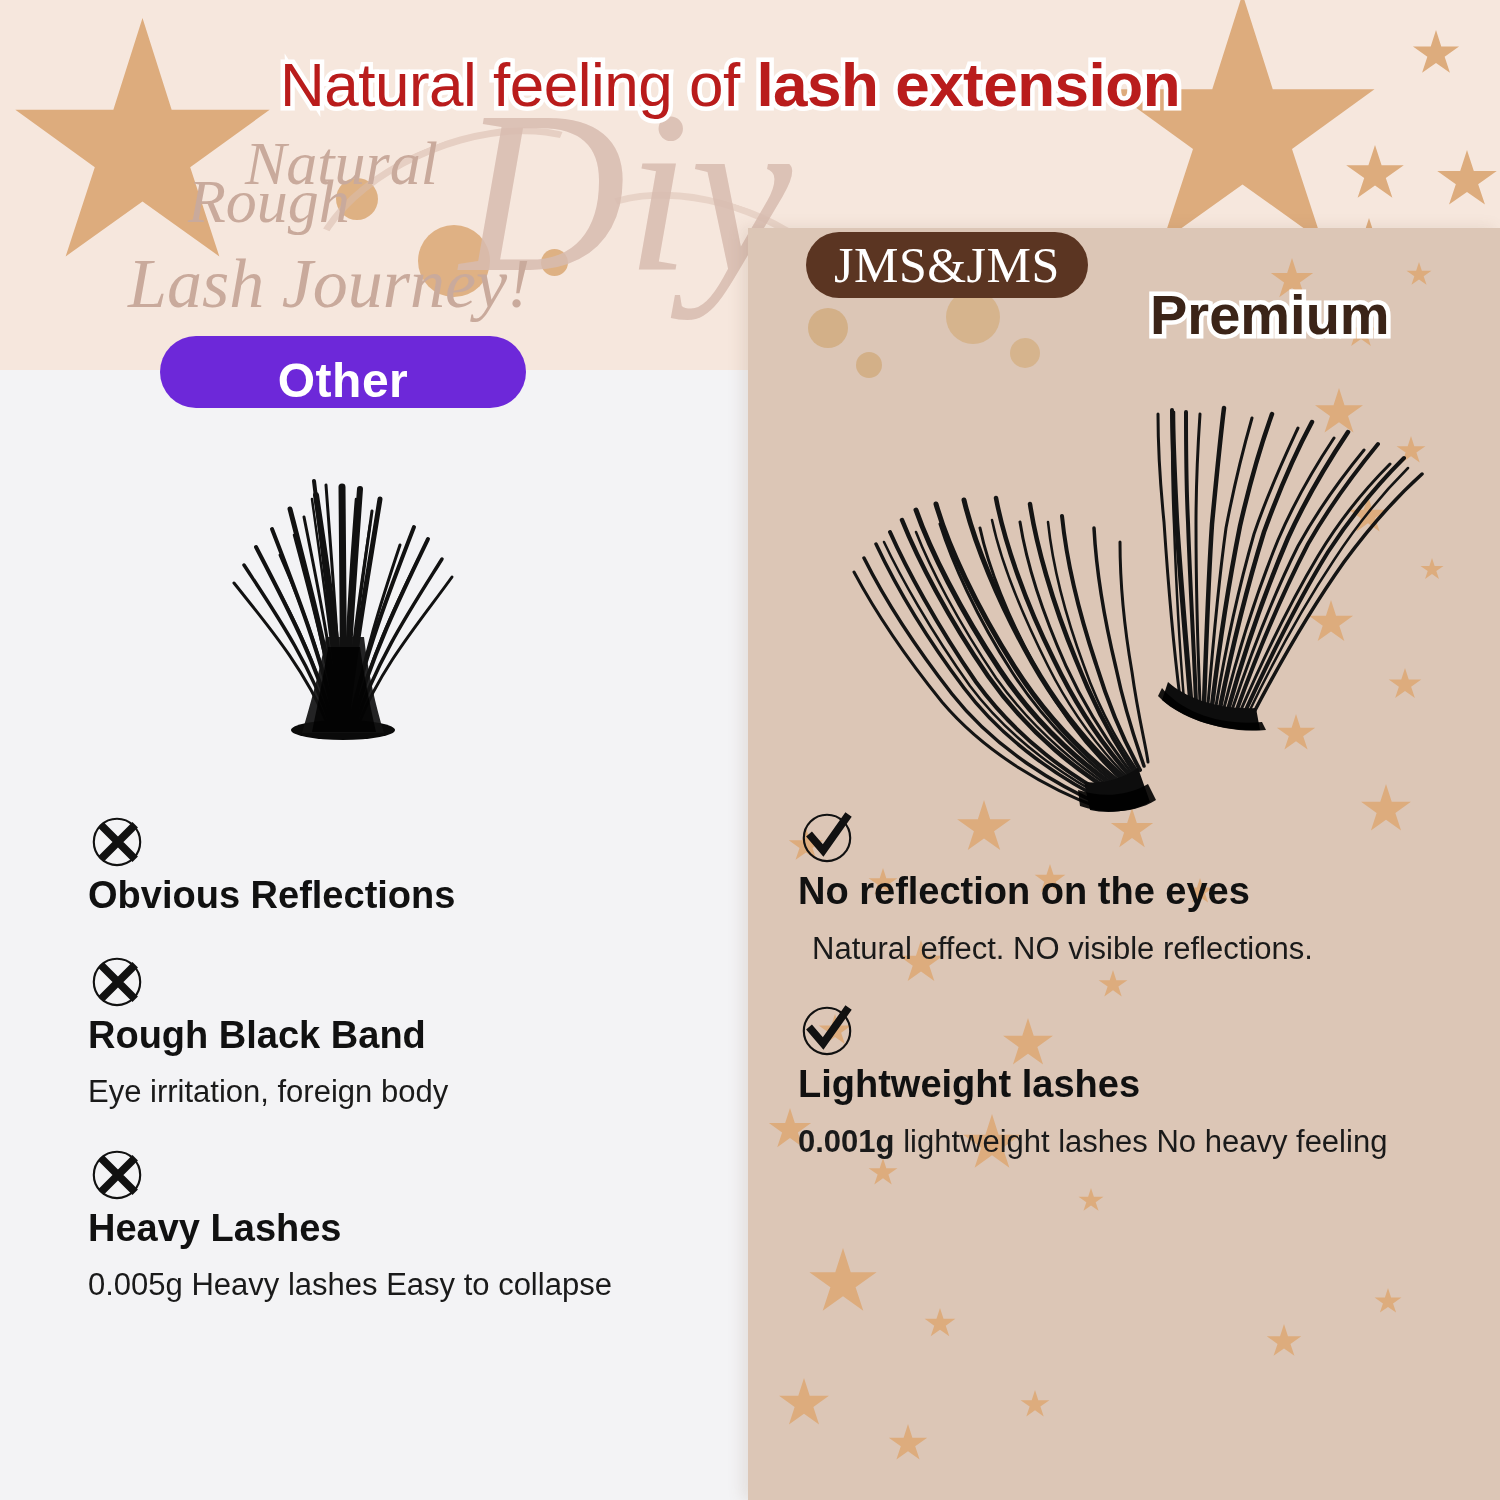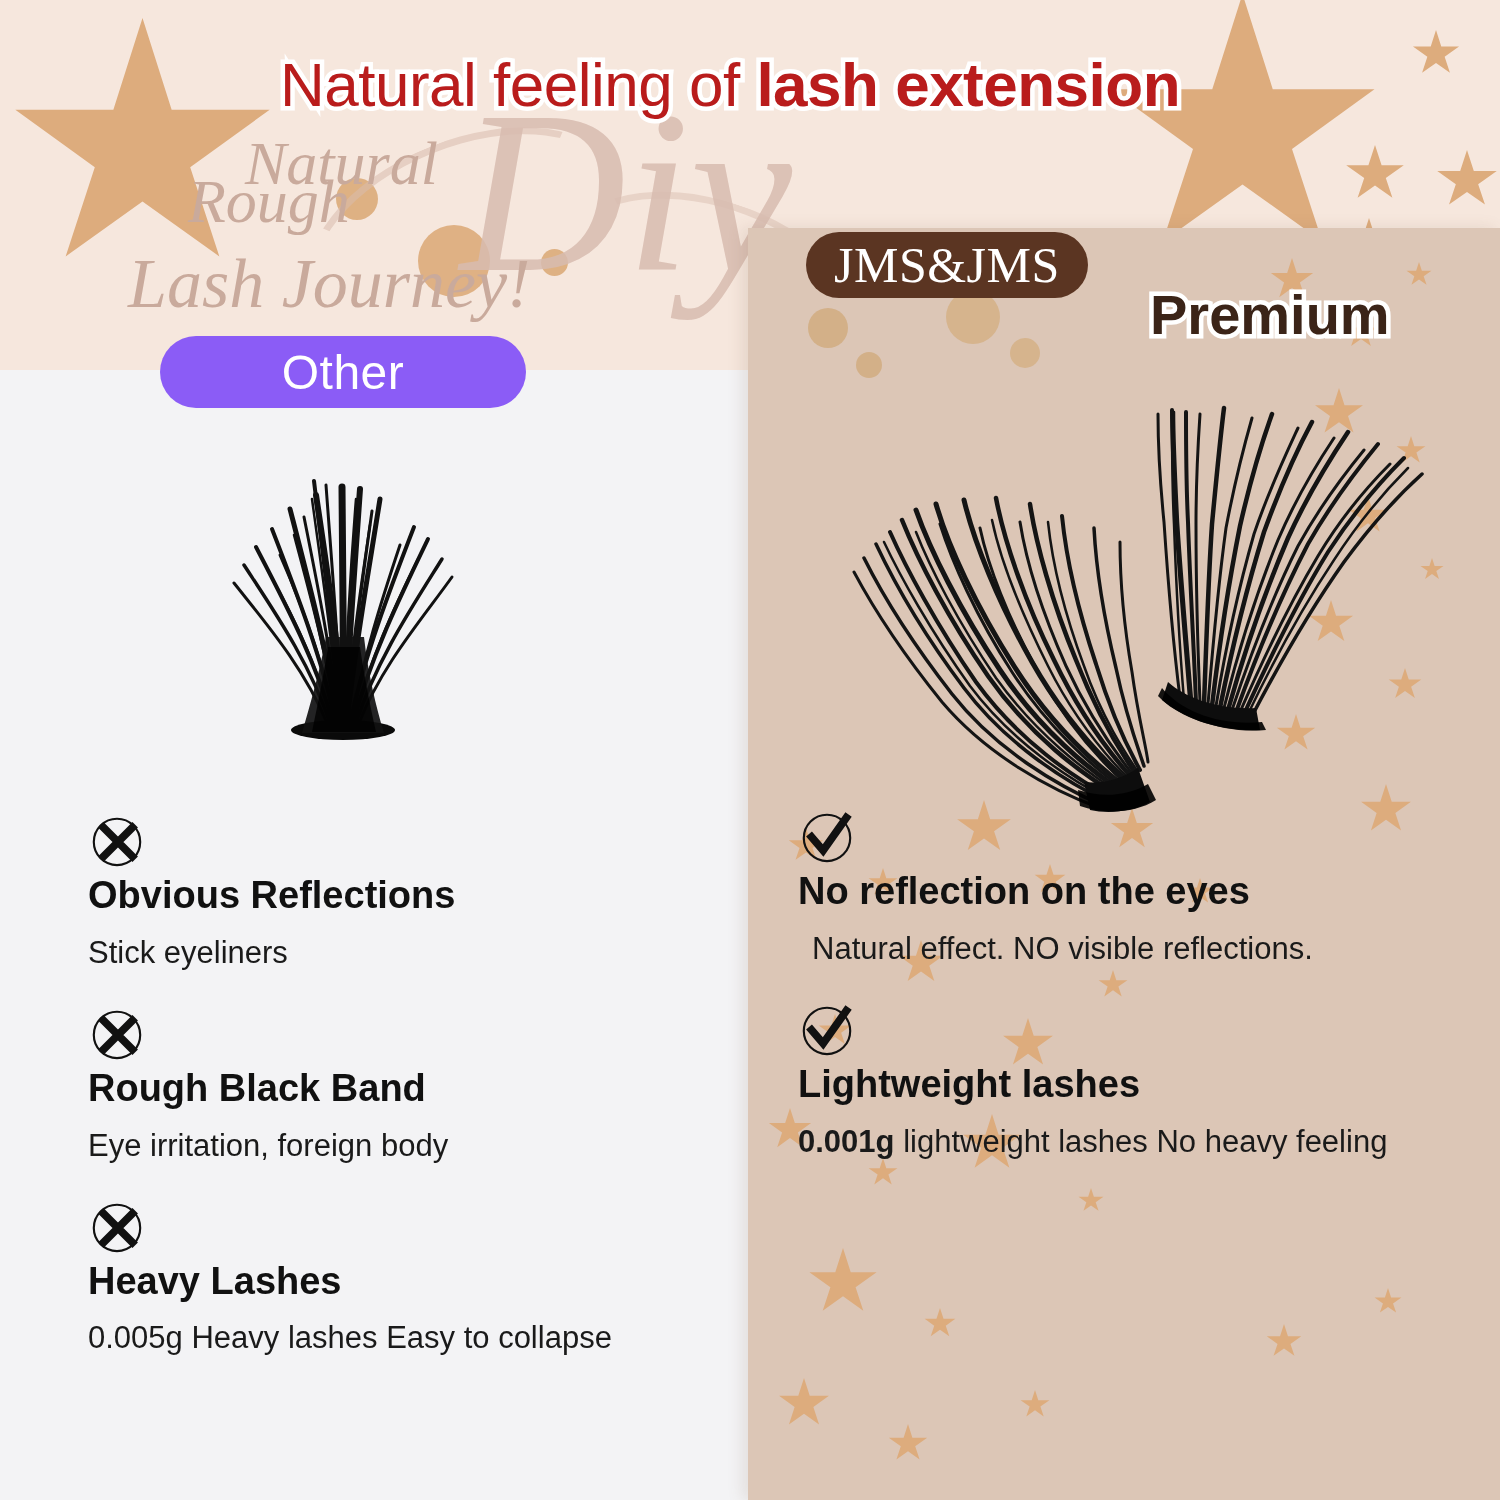--- a/index.html
+++ b/index.html
@@ -76,24 +76,24 @@
     -webkit-text-stroke:9px #fff;
     paint-order:stroke fill;
   }
   .headline .light { font-weight:400; }
   .headline .heavy { font-weight:700; }
 
   
   .badge-other {
     position:absolute; left:160px; top:336px;
     width:366px; height:72px;
-    background:#8b5cf6;
+    background:#6d28d9;
     border-radius:40px;
-    color:#fff; font-weight:400; font-size:48px;
-    display:flex; align-items:center; justify-content:center;
+    color:#fff; font-weight:700; font-size:48px;
+    display:flex; align-items:flex-end; justify-content:center;
     letter-spacing:.5px;
   }
   .badge-brand {
     position:absolute; left:806px; top:232px;
     height:66px; padding:16px 28px;
     background:#5b3522;
     border-radius:34px;
     display:flex; align-items:center; justify-content:center;
     color:#fff;
     font-family:"Liberation Serif", serif;
@@ -308,21 +308,20 @@
   </div>
 
   <div class="features left">
 
     <div class="feat">
       <svg class="feat-icon" viewBox="0 0 60 60">
         <circle cx="30" cy="31" r="24" fill="none" stroke="#111" stroke-width="2.2"></circle>
         <path d="M16 16 L46 46 M46 16 L16 46" stroke="#111" stroke-width="8" stroke-linecap="square"></path>
       </svg>
       <div class="feat-title">Obvious Reflections</div>
-      <div class="feat-sub">Stick eyeliners</div>
     </div>
 
     <div class="feat">
       <svg class="feat-icon" viewBox="0 0 60 60">
         <circle cx="30" cy="31" r="24" fill="none" stroke="#111" stroke-width="2.2"></circle>
         <path d="M16 16 L46 46 M46 16 L16 46" stroke="#111" stroke-width="8" stroke-linecap="square"></path>
       </svg>
       <div class="feat-title">Rough Black Band</div>
       <div class="feat-sub">Eye irritation, foreign body</div>
     </div>

